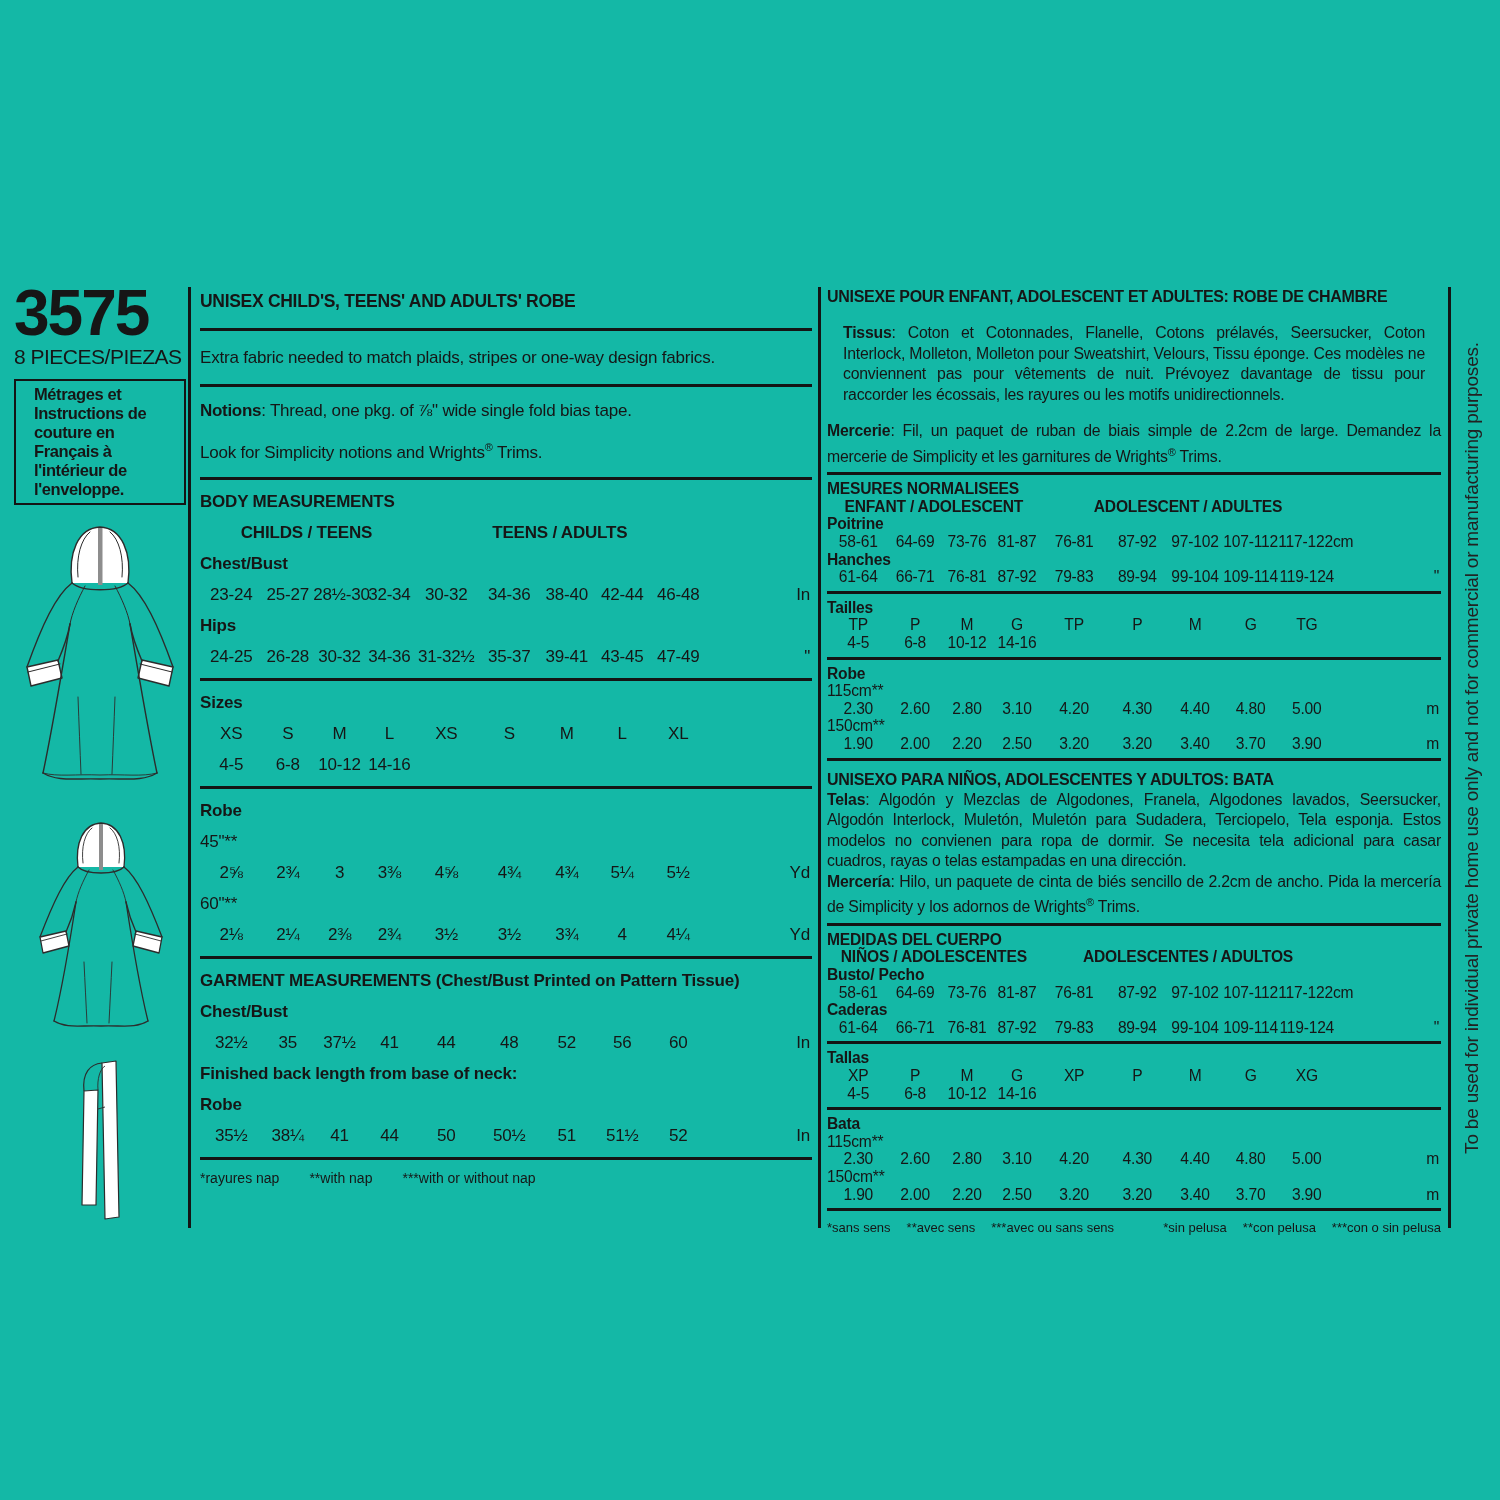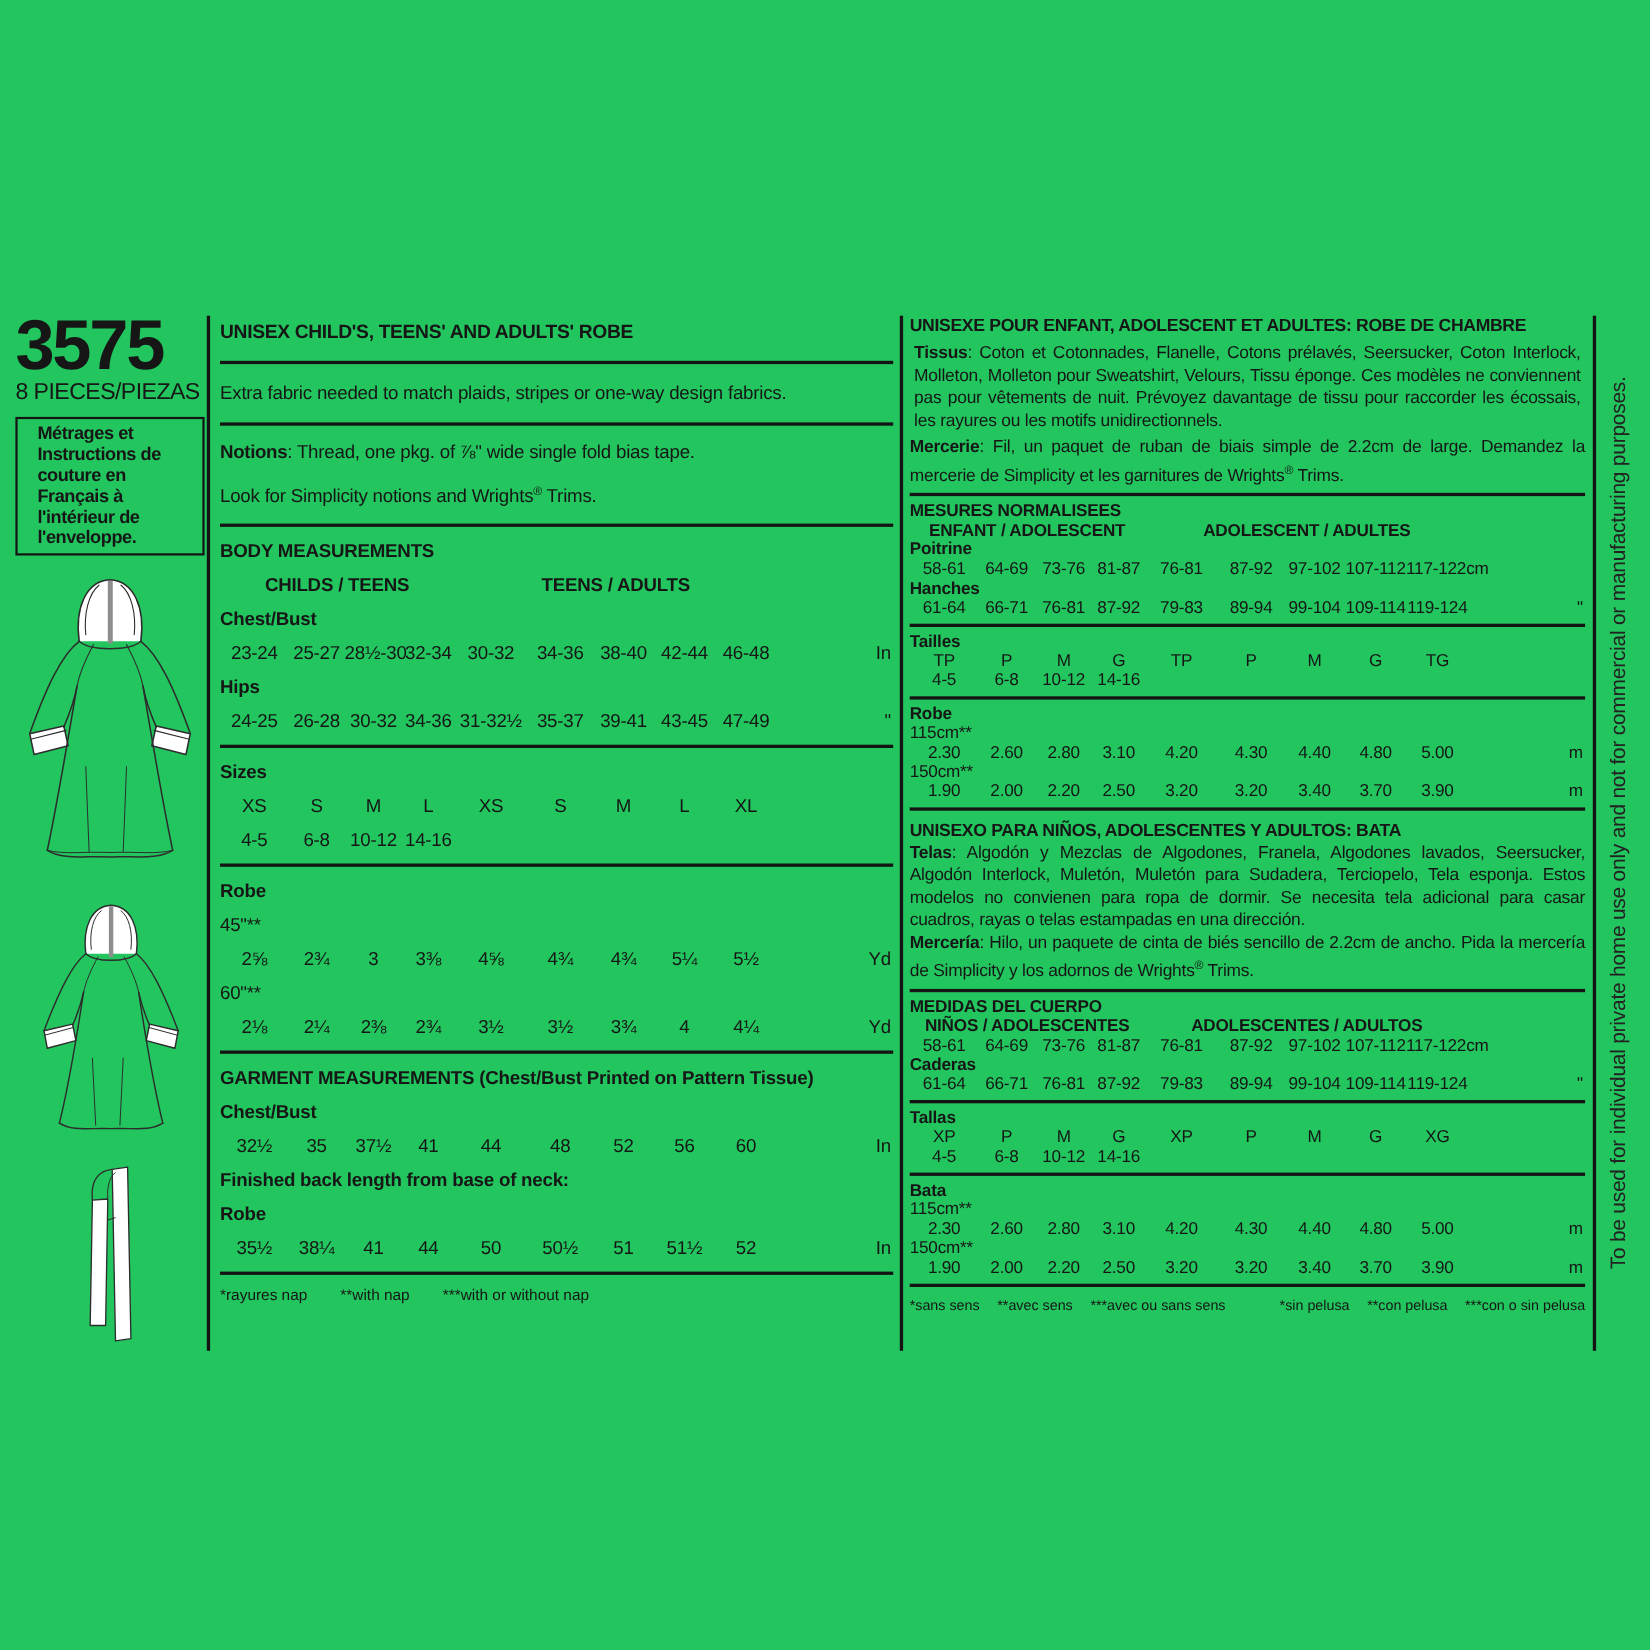--- a/index.html
+++ b/index.html
@@ -1,16 +1,16 @@
 <!DOCTYPE html>
 <html><head>
 <meta charset="utf-8">
 <style>
   html,body{margin:0;padding:0;background:#fff;}
-  #sheet{position:relative;width:1500px;height:1500px;background:#22c55e;color:#161616;
+  #sheet{position:relative;width:1500px;height:1500px;background:#14b8a6;color:#161616;
          font-family:"Liberation Sans","DejaVu Sans",sans-serif;overflow:hidden;}
   
   .vline{position:absolute;top:287px;height:941px;width:3px;background:#141414;}
   
   #left-panel{position:absolute;left:14px;top:283px;width:172px;}
   .pat-number{font-size:64px;font-weight:bold;letter-spacing:-2px;line-height:60px;}
   .pat-pieces{font-size:21px;letter-spacing:-0.5px;margin-top:2px;}
   .french-box{border:2.5px solid #141414;margin-top:10px;padding:4px 18px;
               font-weight:bold;font-size:16.5px;line-height:19px;letter-spacing:-0.4px;}
   .sketch{display:block;}
@@ -246,21 +246,21 @@
       </div>
     <div class="en-foot">
         <span>*rayures nap</span>
         <span>**with nap</span>
         <span>***with or without nap</span>
       </div>
   </div>
 
   <div id="col-fs" class="col">
     <div class="fs-title">UNISEXE POUR ENFANT, ADOLESCENT ET ADULTES: ROBE DE CHAMBRE</div>
-    <p class="fs-para" style="margin:4px"><b>Tissus</b><span>: Coton et Cotonnades, Flanelle, Cotons prélavés, Seersucker, Coton Interlock, Molleton, Molleton pour Sweatshirt, Velours, Tissu éponge. Ces modèles ne conviennent pas pour vêtements de nuit. Prévoyez davantage de tissu pour raccorder les écossais, les rayures ou les motifs unidirectionnels.</span></p>
+    <p class="fs-para" style="margin:16px"><b>Tissus</b><span>: Coton et Cotonnades, Flanelle, Cotons prélavés, Seersucker, Coton Interlock, Molleton, Molleton pour Sweatshirt, Velours, Tissu éponge. Ces modèles ne conviennent pas pour vêtements de nuit. Prévoyez davantage de tissu pour raccorder les écossais, les rayures ou les motifs unidirectionnels.</span></p>
     <p class="fs-para" style="margin:0"><b>Mercerie</b><span>: Fil, un paquet de ruban de biais simple de 2.2cm de large. Demandez la mercerie de Simplicity et les garnitures de Wrights</span><sup>®</sup><span> Trims.</span></p>
     <div>
         <div class="rule"></div>
         <div class="trow th">MESURES NORMALISEES</div>
         <div class="trow theads">
           <span class="ga">ENFANT / ADOLESCENT</span>
           <span class="gb">ADOLESCENT / ADULTES</span>
         </div>
         <div class="trow th">Poitrine</div>
         <div class="trow tvals">
@@ -348,20 +348,21 @@
     <div class="fs-title">UNISEXO PARA NIÑOS, ADOLESCENTES Y ADULTOS: BATA</div>
     <p class="fs-para" style="margin:0"><b>Telas</b><span>: Algodón y Mezclas de Algodones, Franela, Algodones lavados, Seersucker, Algodón Interlock, Muletón, Muletón para Sudadera, Terciopelo, Tela esponja. Estos modelos no convienen para ropa de dormir. Se necesita tela adicional para casar cuadros, rayas o telas estampadas en una dirección.</span></p>
     <p class="fs-para" style="margin:0"><b>Mercería</b><span>: Hilo, un paquete de cinta de biés sencillo de 2.2cm de ancho. Pida la mercería de Simplicity y los adornos de Wrights</span><sup>®</sup><span> Trims.</span></p>
     <div>
         <div class="rule"></div>
         <div class="trow th">MEDIDAS DEL CUERPO</div>
         <div class="trow theads">
           <span class="ga">NIÑOS / ADOLESCENTES</span>
           <span class="gb">ADOLESCENTES / ADULTOS</span>
         </div>
+        <div class="trow th">Busto/ Pecho</div>
         <div class="trow tvals">
           <span>58-61</span>
           <span>64-69</span>
           <span>73-76</span>
           <span>81-87</span>
           <span>76-81</span>
           <span>87-92</span>
           <span>97-102</span>
           <span>107-112</span>
           <span>117-122cm</span>

